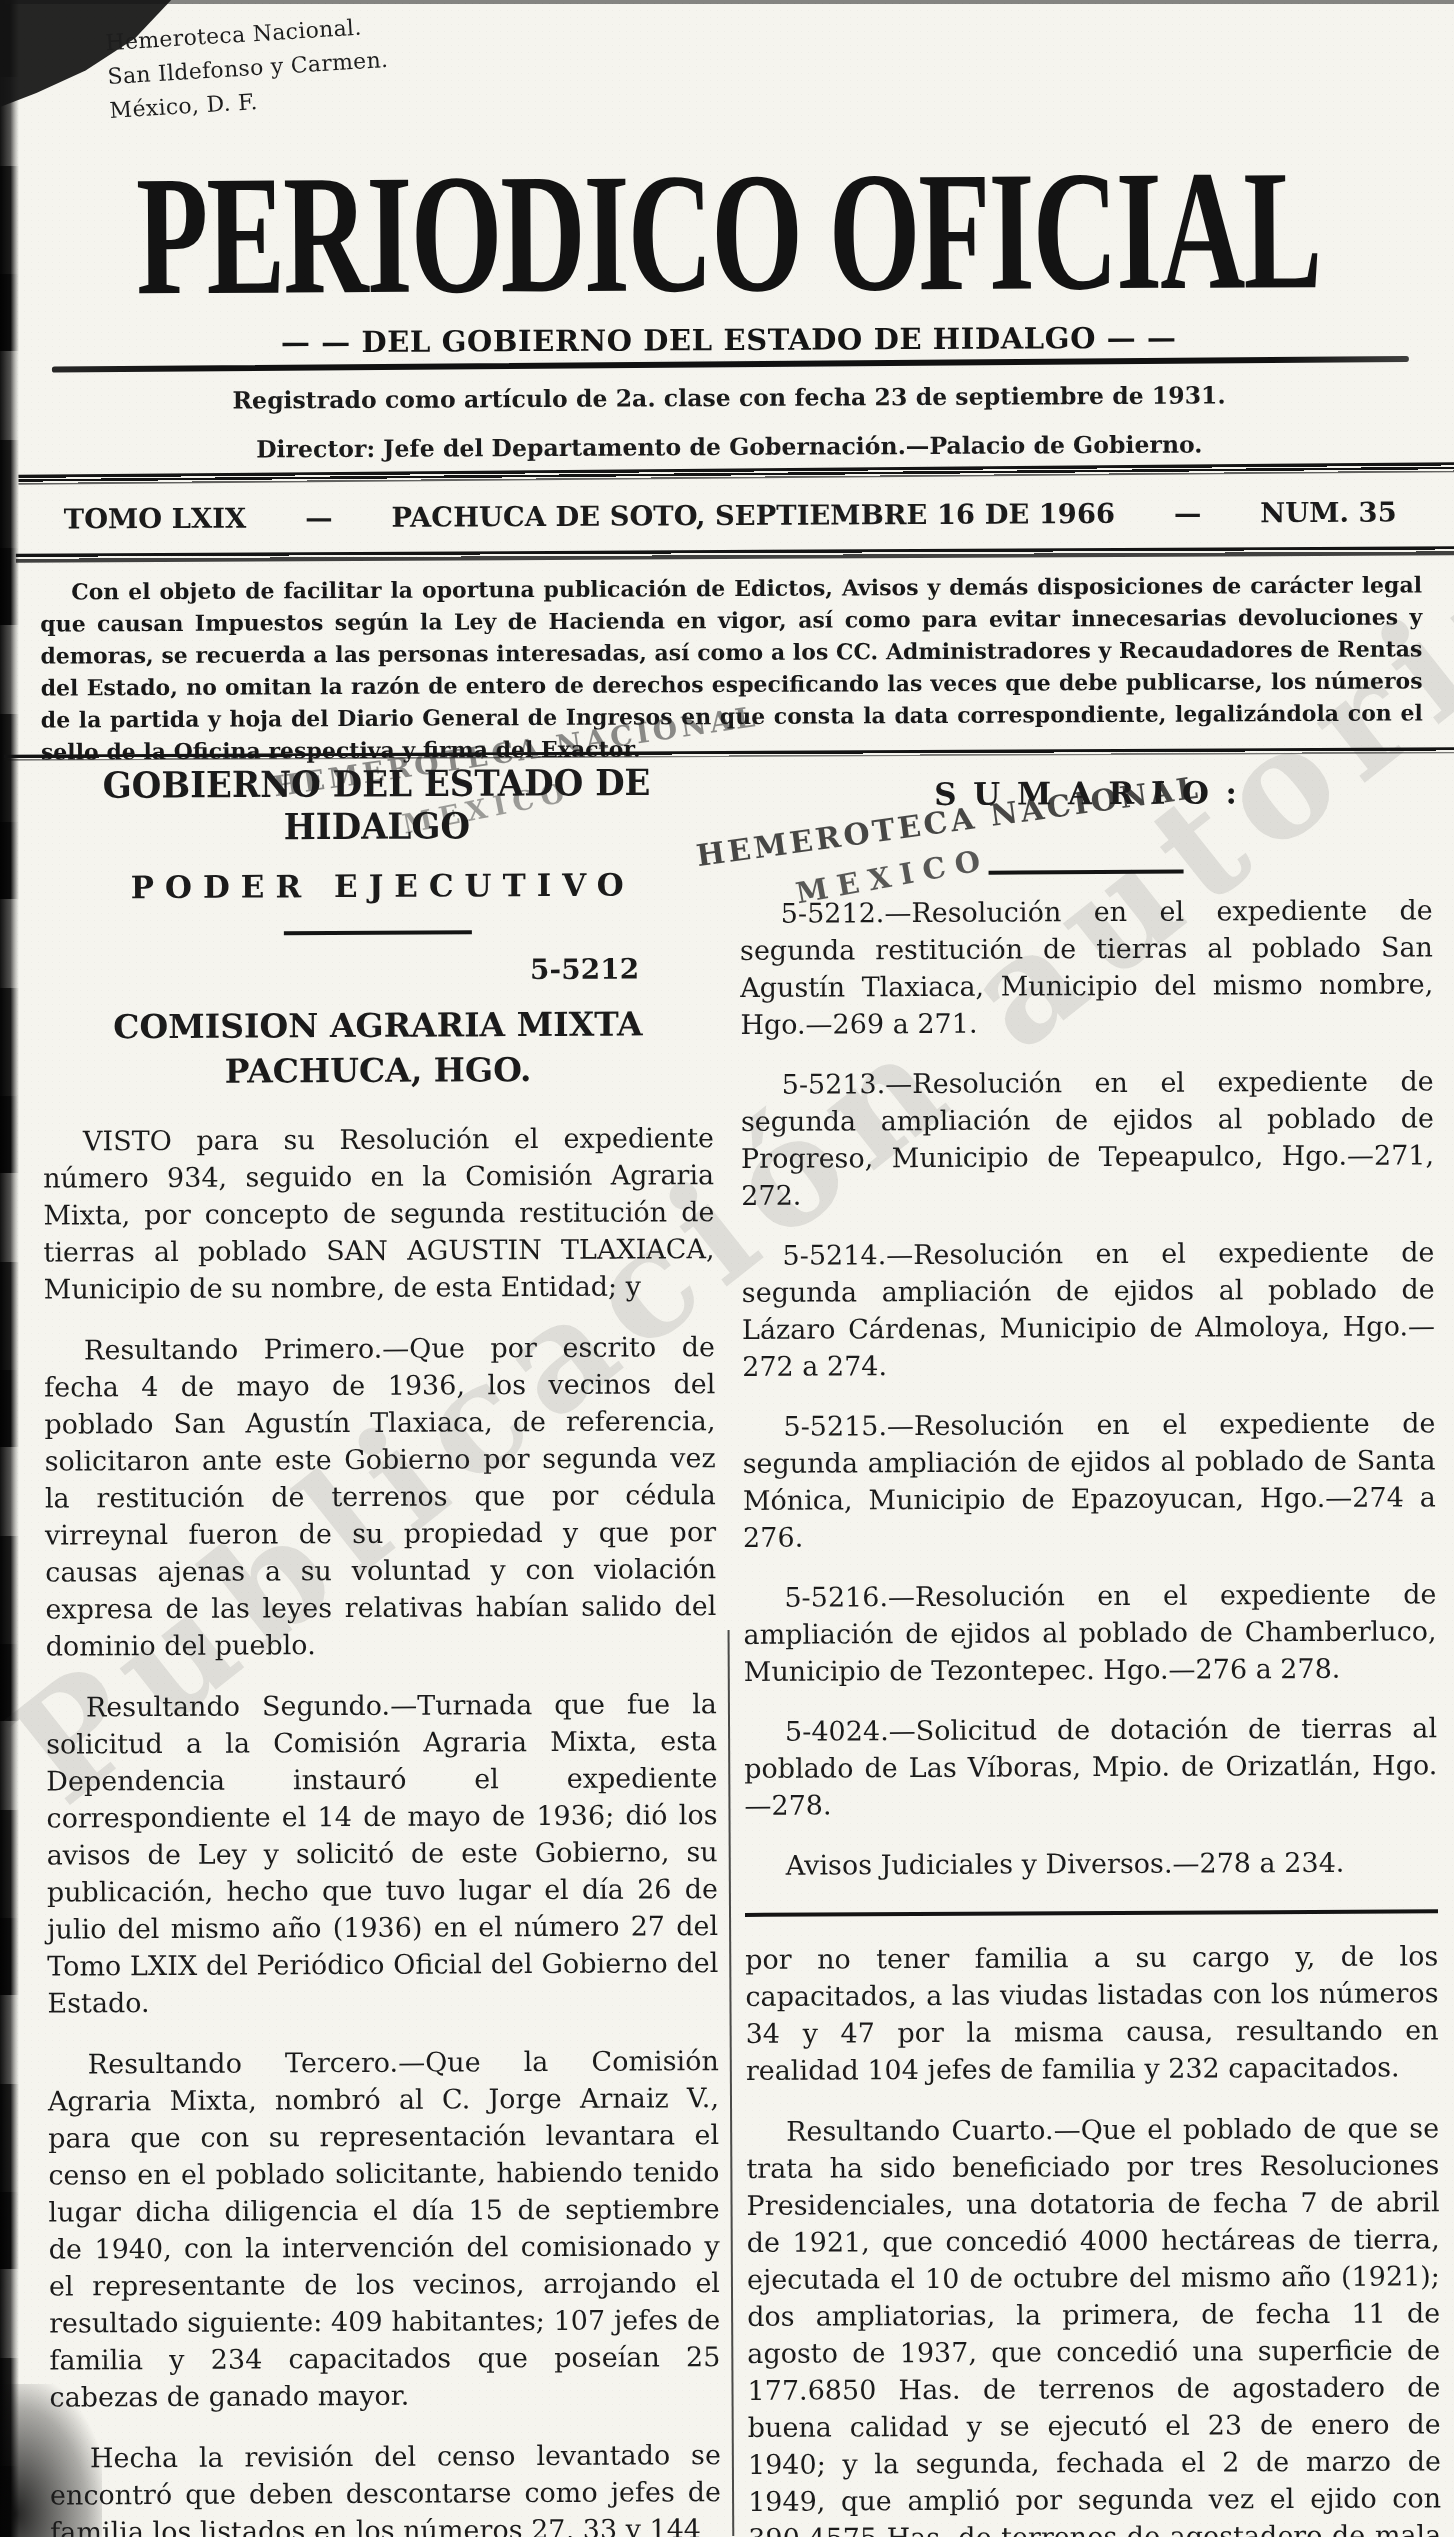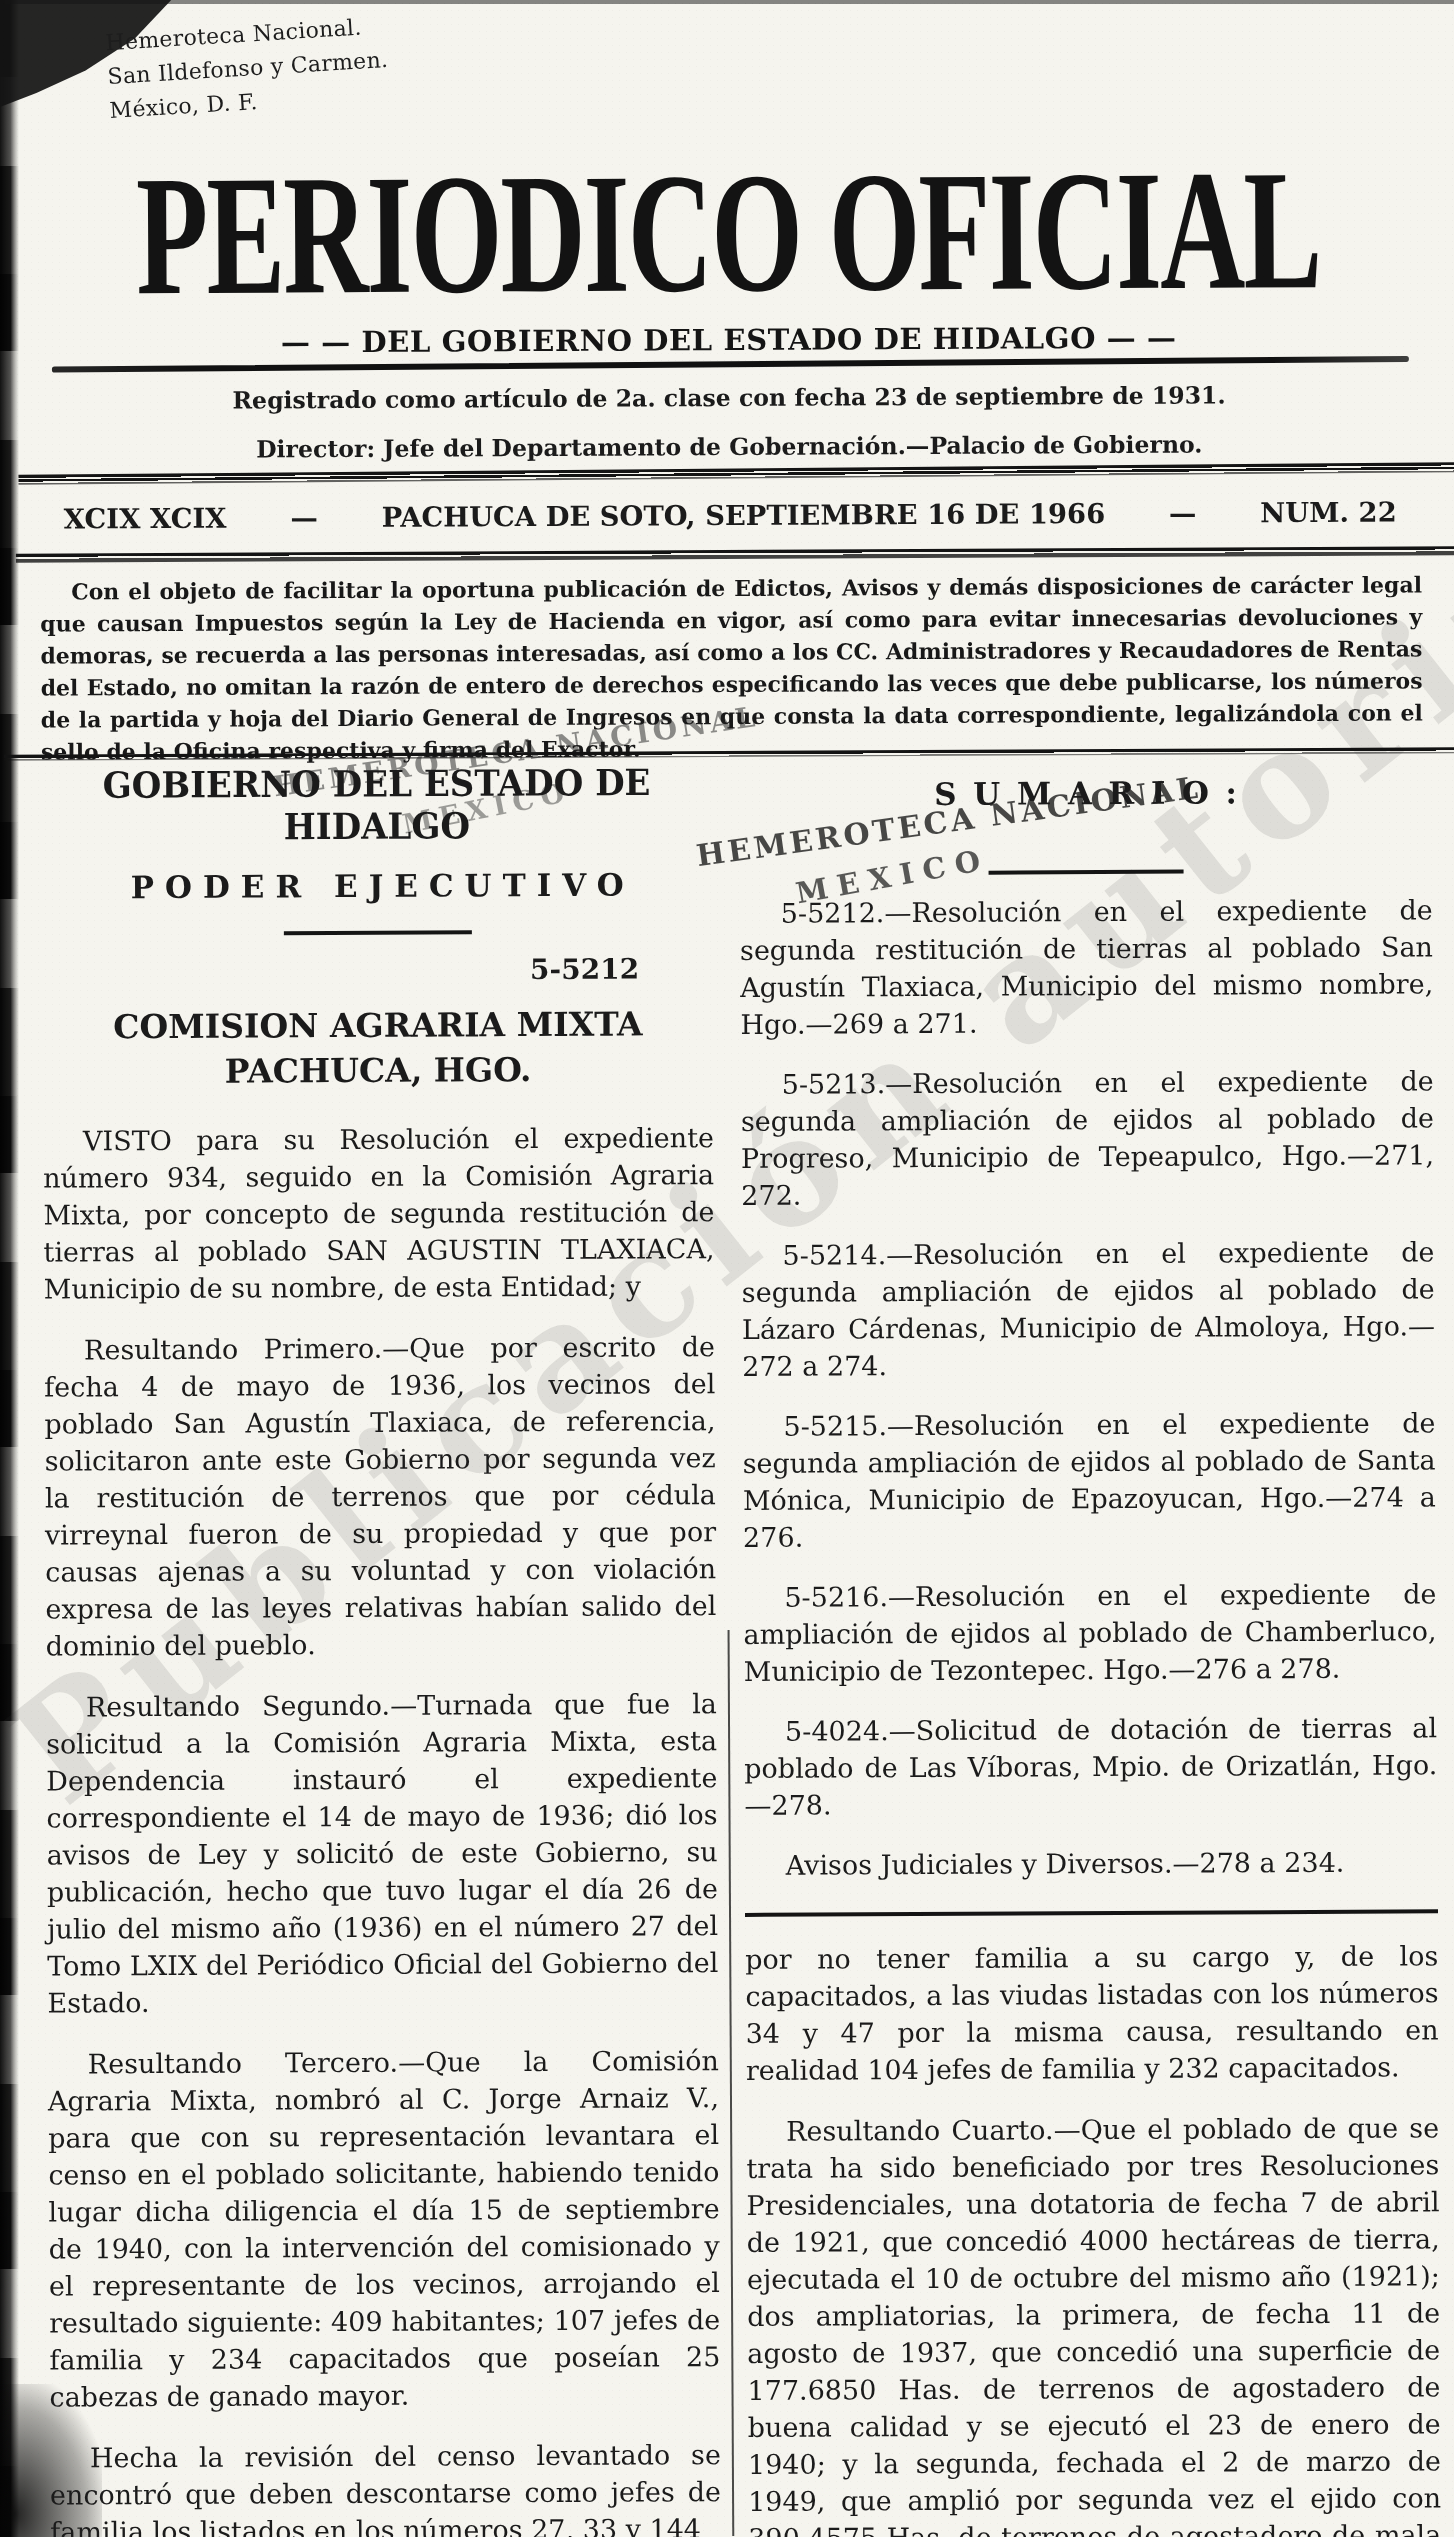--- a/index.html
+++ b/index.html
@@ -123,25 +123,25 @@
   <div class="abs" id="masthead-title">
     <span class="stretch">PERIODICO OFICIAL</span>
   </div>
   <div class="abs" id="masthead-sub">— — DEL GOBIERNO DEL ESTADO DE HIDALGO — —</div>
   <div class="abs rule" id="rule-a"></div>
   <div class="abs" id="reg-line">Registrado como artículo de 2a. clase con fecha 23 de septiembre de 1931.</div>
   <div class="abs" id="dir-line">Director: Jefe del Departamento de Gobernación.—Palacio de Gobierno.</div>
   <div class="abs rule" id="rule-b"></div>
 
   <div class="abs" id="tomo-row">
-    <span>XCIX XCIX</span>
+    <span>TOMO LXIX</span>
     <span>—</span>
     <span>PACHUCA DE SOTO, SEPTIEMBRE 16 DE 1966</span>
     <span>—</span>
-    <span>NUM. 22</span>
+    <span>NUM. 35</span>
   </div>
   <div class="abs rule" id="rule-c"></div>
 
   <div class="abs" id="notice">Con el objeto de facilitar la oportuna publicación de Edictos, Avisos y demás disposiciones de carácter legal que causan Impuestos según la Ley de Hacienda en vigor, así como para evitar innecesarias devoluciones y demoras, se recuerda a las personas interesadas, así como a los CC. Administradores y Recaudadores de Rentas del Estado, no omitan la razón de entero de derechos especificando las veces que debe publicarse, los números de la partida y hoja del Diario General de Ingresos en que consta la data correspondiente, legalizándola con el sello de la Oficina respectiva y firma del Exactor.</div>
   <div class="abs rule" id="rule-d"></div>
 
   <div class="abs stamp" id="stamp-heading-1">HEMEROTECA NACIONAL</div>
   <div class="abs stamp" id="stamp-heading-2">MEXICO</div>
   <div class="abs stamp" id="stamp-sumario-1">HEMEROTECA NACIONAL</div>
   <div class="abs stamp" id="stamp-sumario-2">MEXICO</div>

